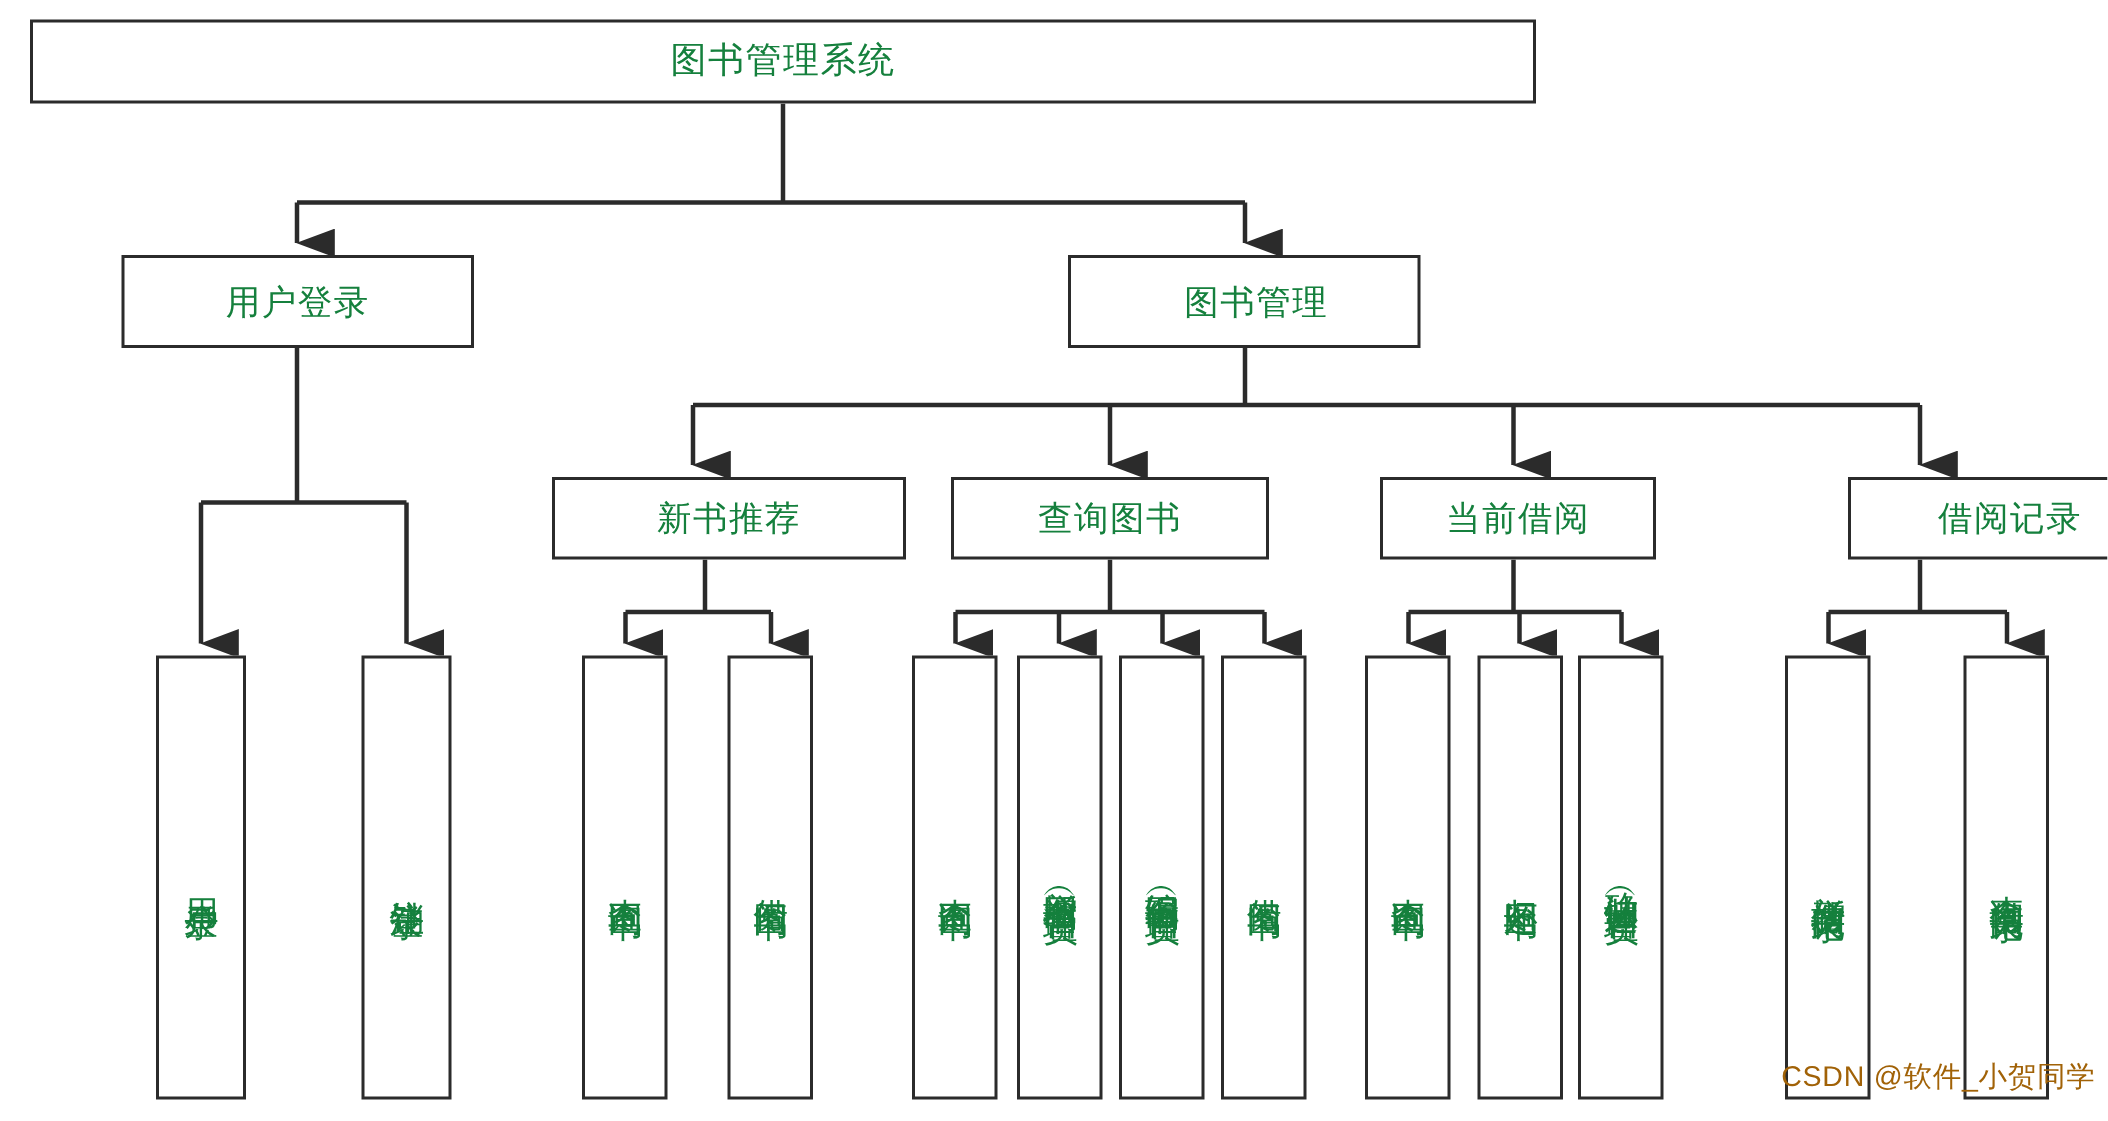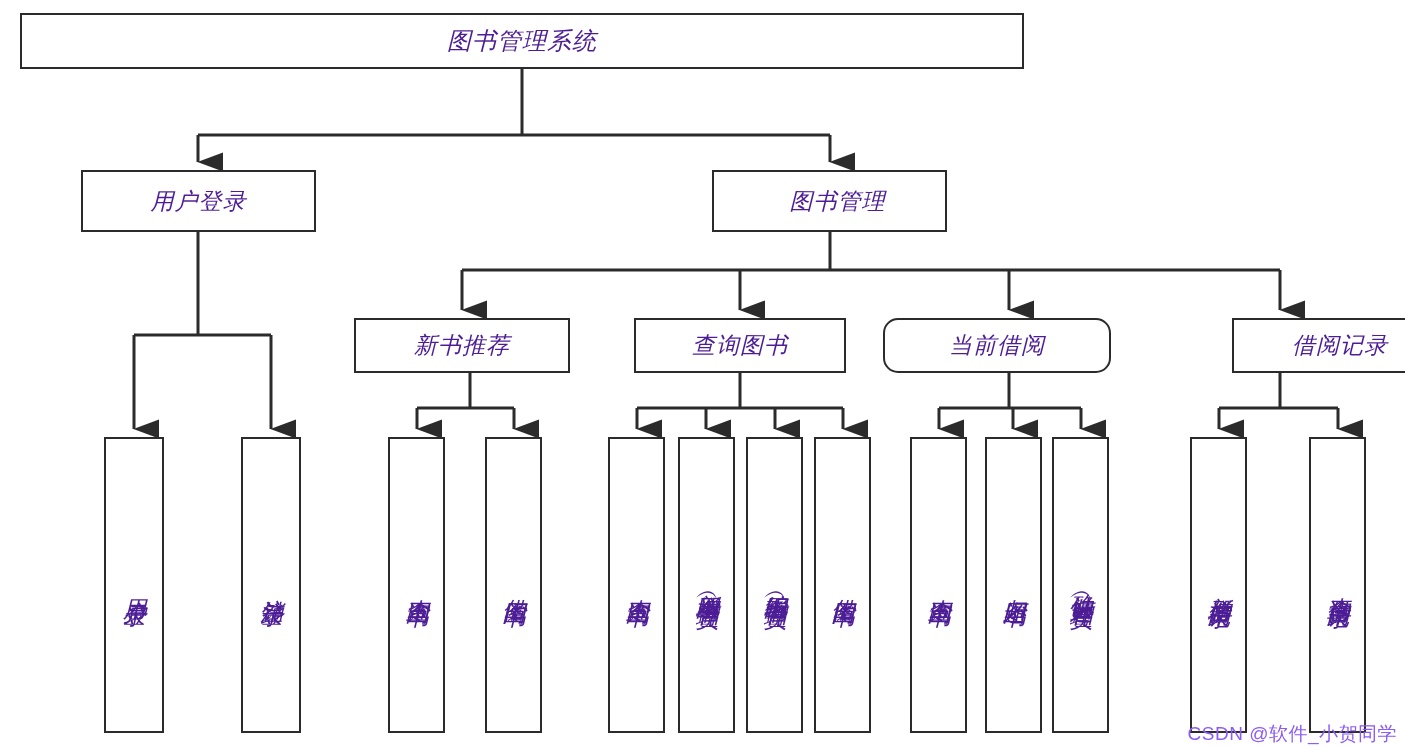--- a/index.html
+++ b/index.html
@@ -28,47 +28,46 @@
     border:2.5px solid #2b2b2b;
     display:flex;
     align-items:center;
     justify-content:center;
     z-index:2;
   }
   .node .lbl{
     font-size:23px;
     line-height:1.15;
     letter-spacing:1px;
-    color:#4c1d95;
+    color:#15803d;
     white-space:nowrap;
     user-select:none;
-    font-style:italic;
   }
   
   .node.root .lbl{font-size:24px;}
   
   .node.leaf{
     align-items:center;
     justify-content:center;
   }
   .node.leaf .lbl{
     writing-mode:vertical-rl;
     text-orientation:upright;
     font-size:23px;
     line-height:1.12;
     letter-spacing:2px;
     white-space:nowrap;
     max-height:286px;
   }
   #watermark{
     position:absolute;
     right:8px;
-    bottom:0;
+    bottom:16px;
     font-size:19px;
-    color:#8b5cf6;
+    color:#a16207;
     letter-spacing:0.5px;
     z-index:5;
     user-select:none;
     white-space:nowrap;
   }
 </style>
 </head>
 <body>
 
 <div id="canvas">
@@ -128,27 +127,27 @@
     <span class="lbl">图书管理系统</span>
   </div>
 
   <div class="node" style="left:81px; top:170px; width:235px; height:62px;">
     <span class="lbl">用户登录</span>
   </div>
   <div class="node" style="left:712px; top:170px; width:235px; height:62px;padding-left:16px;">
     <span class="lbl">图书管理</span>
   </div>
 
-  <div class="node" style="left:354px; top:318px; width:216px; height:55px;">
+  <div class="node" style="left:368px; top:318px; width:236px; height:55px;">
     <span class="lbl">新书推荐</span>
   </div>
   <div class="node" style="left:634px; top:318px; width:212px; height:55px;">
     <span class="lbl">查询图书</span>
   </div>
-  <div class="node" style="left:883px; top:318px; width:228px; height:55px;border-radius:15px;">
+  <div class="node" style="left:920px; top:318px; width:184px; height:55px;">
     <span class="lbl">当前借阅</span>
   </div>
   <div class="node" style="left:1192px; top:318px; width:216px; height:55px;margin-left:40px;">
     <span class="lbl">借阅记录</span>
   </div>
 
   <div class="node leaf" style="left:104px; top:437px; width:60px; height:296px;">
     <span class="lbl">用户登录</span>
   </div>
   <div class="node leaf" style="left:241px; top:437px; width:60px; height:296px;">

